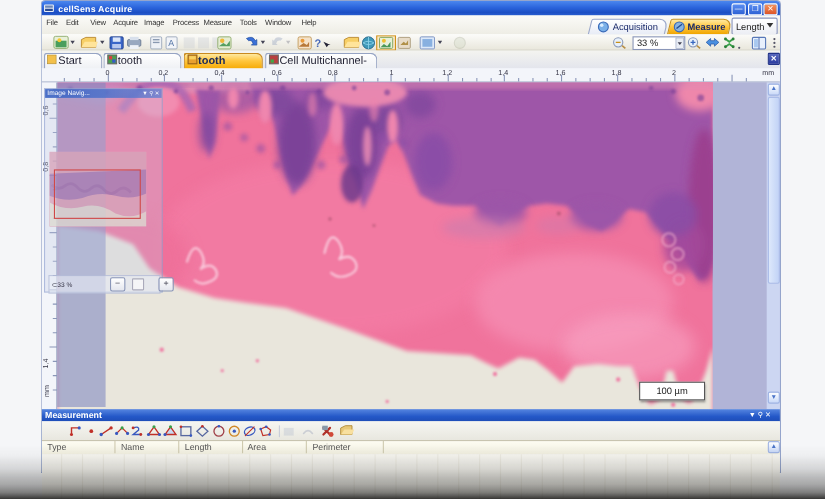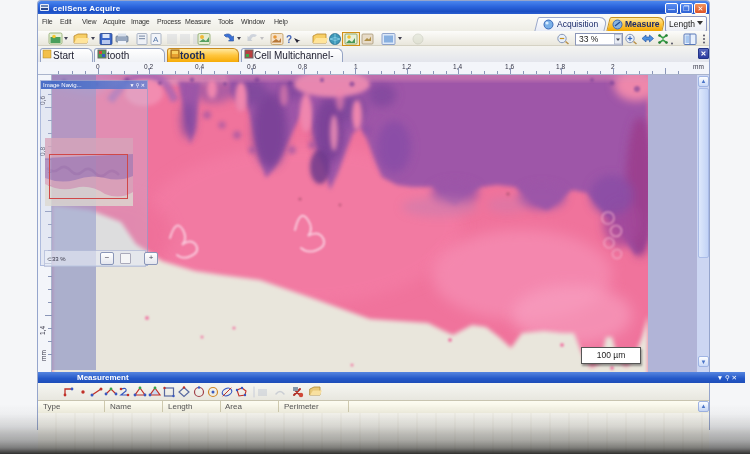--- a/index.html
+++ b/index.html
@@ -20,21 +20,21 @@
 #vruler{left:0;top:74px;width:14px;height:297px;background:#f3f5fa;border-right:1px solid #aab4cc;box-sizing:border-box;}
 .vnum{left:1px;font-size:6.5px;color:#334;transform:rotate(-90deg);transform-origin:center;}
 #imgsvg{left:14px;top:74px;}
 #lavender{left:610px;top:74px;width:49px;height:297px;background:#b1b4d7;}
 #vscroll{left:659px;top:74px;width:12px;height:297px;background:#ccd6f2;}
 #striphost{left:14px;top:74px;width:44px;height:295px;background:rgba(130,138,194,0.60);}
 #navpanel{left:2px;top:79px;width:108px;height:186px;background:rgba(196,202,230,0.30);border:1px solid rgba(130,150,200,0.55);box-sizing:border-box;}
 #navtitle{left:0;top:0;width:106px;height:8px;background:linear-gradient(90deg,rgba(60,100,195,0.92),rgba(90,125,210,0.75));color:#fff;font-size:6px;line-height:8px;}
 #tooltip{left:324px;top:80px;width:272px;height:106px;background:#fdfdfd;border-radius:6px;box-shadow:2px 3px 7px rgba(100,80,95,0.5);}
 #scalebar{left:543px;top:346px;width:60px;height:17px;background:#fff;border:1px solid #555;box-shadow:1px 2px 2px rgba(60,60,60,0.5);box-sizing:border-box;font-size:8.5px;color:#222;text-align:center;line-height:15px;}
-#mhdr{left:0;top:371px;width:671px;height:11px;background:linear-gradient(#5585e0,#2458c8 60%,#1e4db8);color:#fff;font-size:8px;font-weight:bold;line-height:11px;padding-left:36px;}
+#mhdr{left:0;top:371px;width:671px;height:11px;background:linear-gradient(#5585e0,#2458c8 60%,#1e4db8);color:#fff;font-size:8px;font-weight:bold;line-height:11px;}
 #mtool{left:0;top:382px;width:671px;height:17px;background:linear-gradient(#f6f6f2,#e8e7df);}
 #mcolhdr{left:0;top:399px;width:671px;height:13px;background:linear-gradient(#fdfcf2,#f1efe0);border-top:1px solid #c8c4b0;box-sizing:border-box;}
 .col{top:2px;font-size:8px;color:#555;}
 #mcontent{left:0;top:412px;width:671px;height:42px;background:repeating-linear-gradient(90deg,#f7f6f0 0px,#f7f6f0 17px,#edebe2 18px,#f7f6f0 19px);}
 #botgrad{left:0;top:404px;width:750px;height:50px;background:linear-gradient(rgba(25,25,23,0) 0%,rgba(25,25,23,0.03) 20%,rgba(25,25,23,0.15) 45%,rgba(25,25,23,0.27) 60%,rgba(25,25,23,0.35) 72%,rgba(25,25,23,0.47) 82%,rgba(25,25,23,0.56) 88%,rgba(25,25,23,0.78) 96%,rgba(28,28,26,0.91) 100%);z-index:50;}
 </style>
 </head>
 <body>
 <div id="win" class="abs">
   <div id="titlebar" class="abs"></div>

